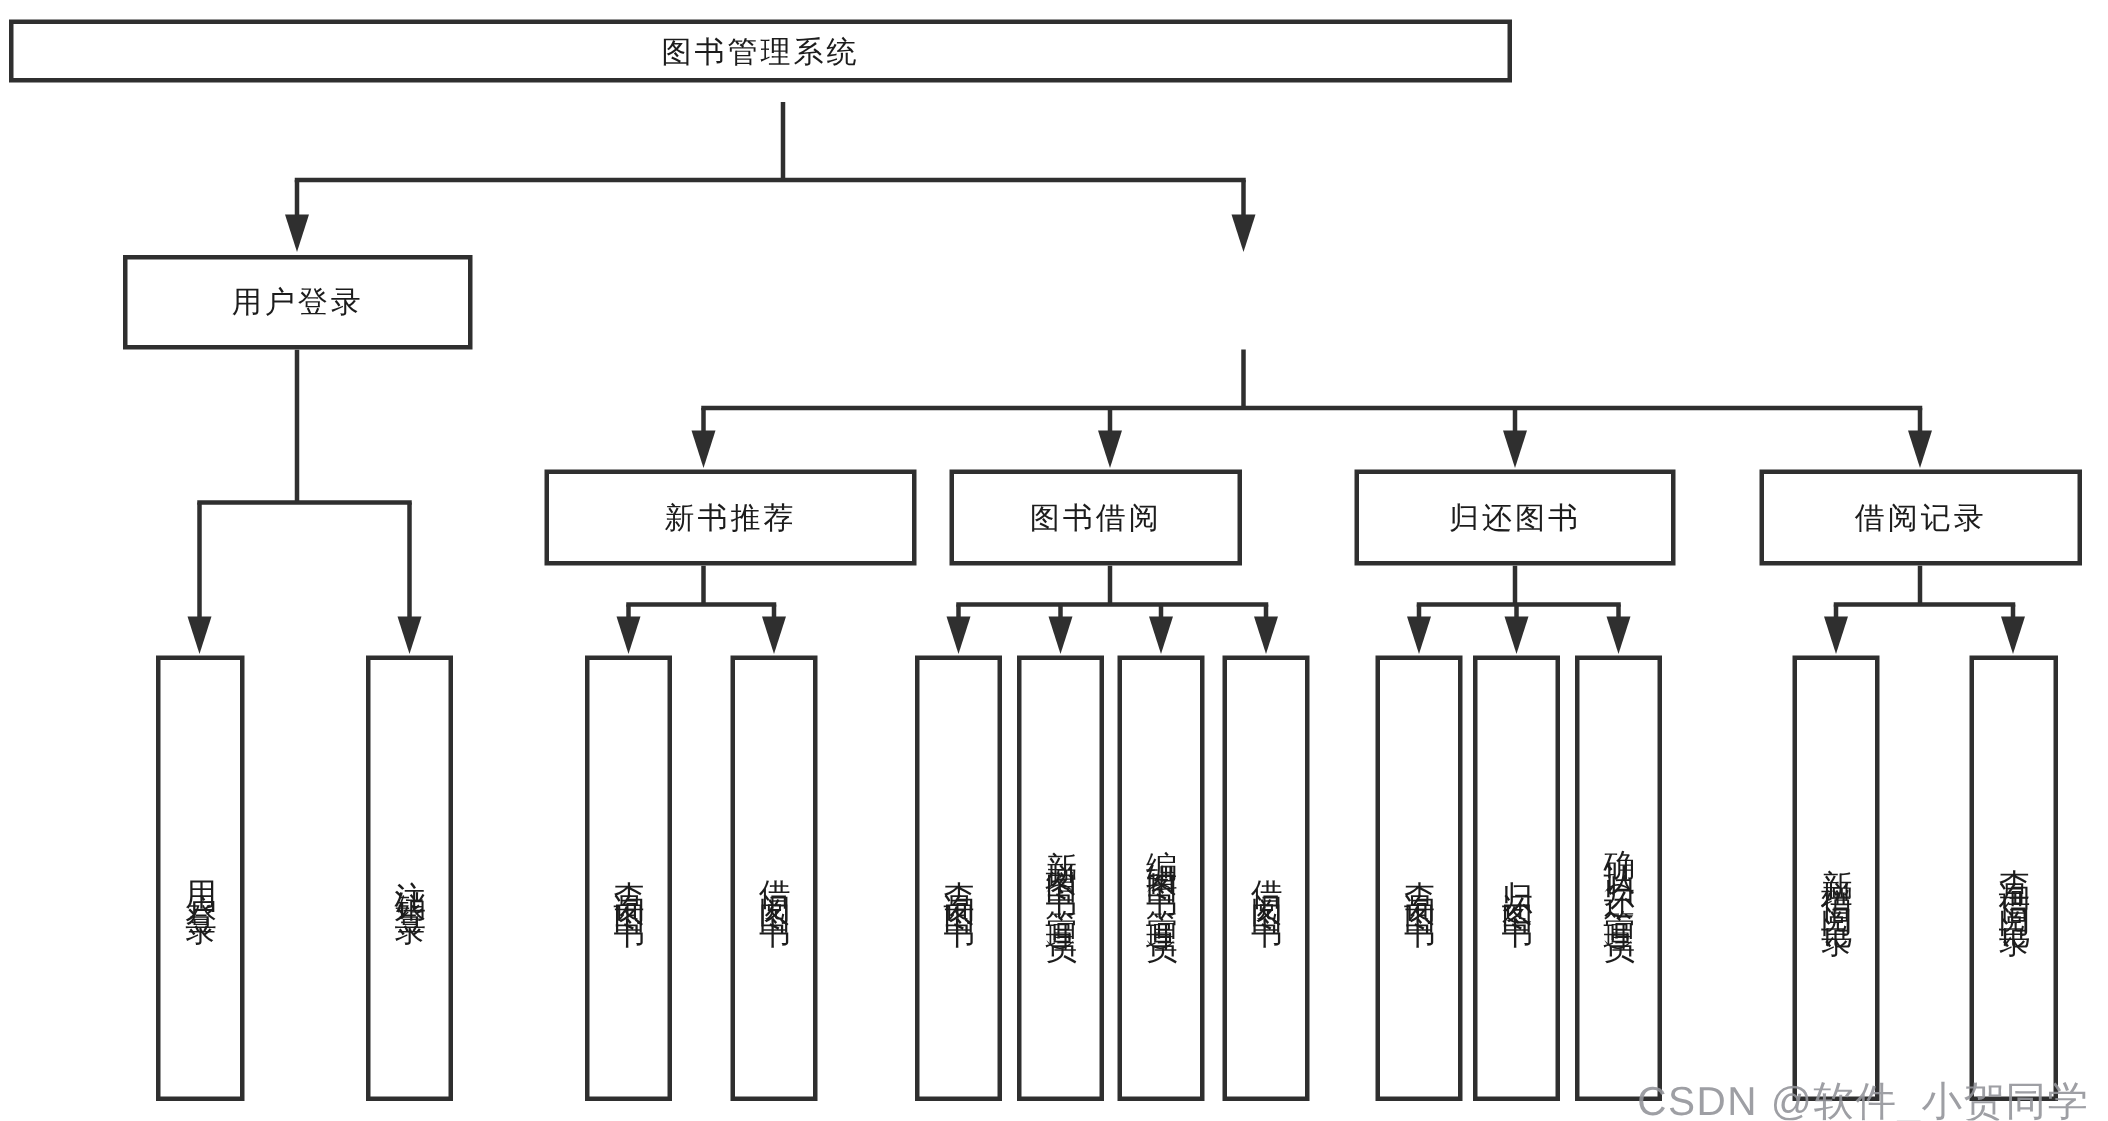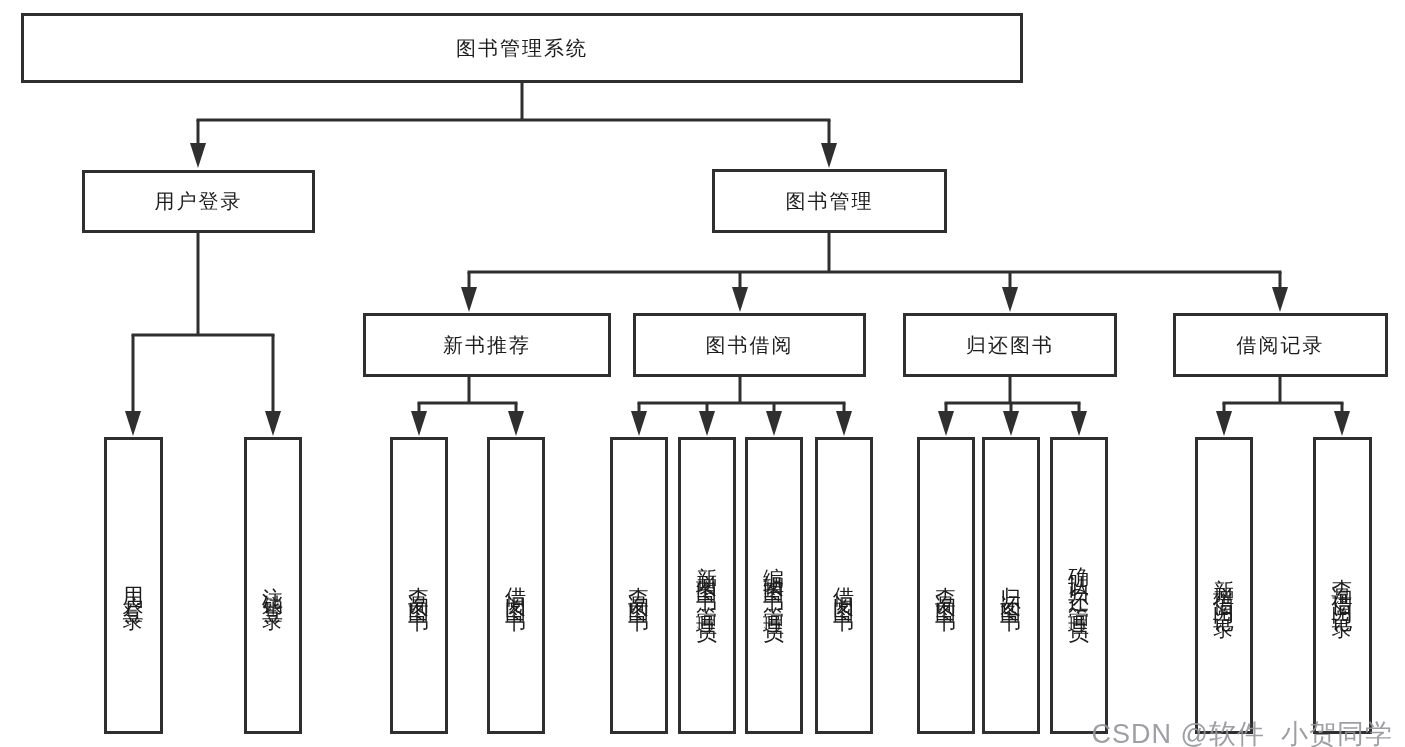--- a/index.html
+++ b/index.html
@@ -79,35 +79,32 @@
       <line x1="1079" y1="403" x2="1079" y2="416" stroke="#2f2f2f" stroke-width="3"></line>
       <polygon points="1071,411 1087,411 1079,436" fill="#2f2f2f"></polygon>
       <line x1="1280" y1="377" x2="1280" y2="403" stroke="#2f2f2f" stroke-width="3"></line>
       <line x1="1222.5" y1="403" x2="1343.5" y2="403" stroke="#2f2f2f" stroke-width="3"></line>
       <line x1="1224" y1="403" x2="1224" y2="416" stroke="#2f2f2f" stroke-width="3"></line>
       <polygon points="1216,411 1232,411 1224,436" fill="#2f2f2f"></polygon>
       <line x1="1342" y1="403" x2="1342" y2="416" stroke="#2f2f2f" stroke-width="3"></line>
       <polygon points="1334,411 1350,411 1342,436" fill="#2f2f2f"></polygon>
     </svg>
 
-  <div class="node h" style="left:21px;top:13px;width:1002px;height:70px">
+  <div class="node h" style="left:6px;top:13px;width:1002px;height:42px">
     <span class="lbl">图书管理系统</span>
   </div>
 
   <div class="node h" style="left:82px;top:170px;width:233px;height:63px">
     <span class="lbl">用户登录</span>
   </div>
-  <div class="node h" style="left:712px;top:169px;width:235px;height:64px">
-    <span class="lbl">图书管理</span>
-  </div>
 
   <div class="node h" style="left:363px;top:313px;width:248px;height:64px">
     <span class="lbl">新书推荐</span>
   </div>
-  <div class="node h" style="left:633px;top:313px;width:233px;height:64px">
+  <div class="node h" style="left:633px;top:313px;width:195px;height:64px">
     <span class="lbl">图书借阅</span>
   </div>
   <div class="node h" style="left:903px;top:313px;width:214px;height:64px">
     <span class="lbl">归还图书</span>
   </div>
   <div class="node h" style="left:1173px;top:313px;width:215px;height:64px">
     <span class="lbl">借阅记录</span>
   </div>
 
   <div class="node v" style="left:104px;top:437px;width:59px;height:297px">

